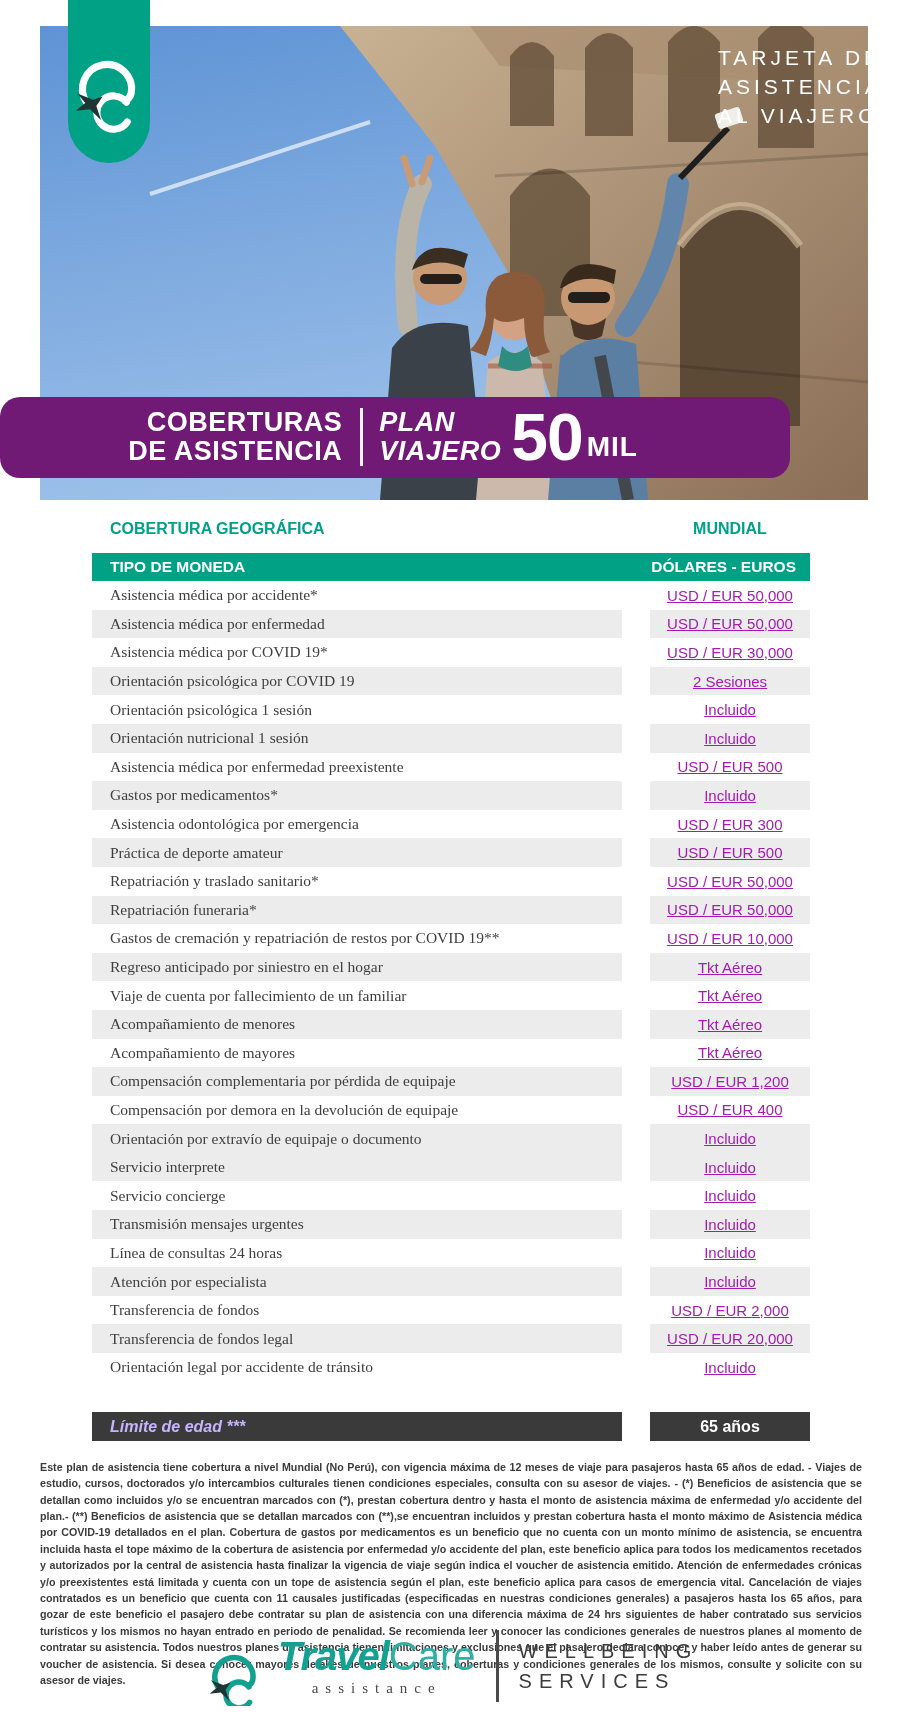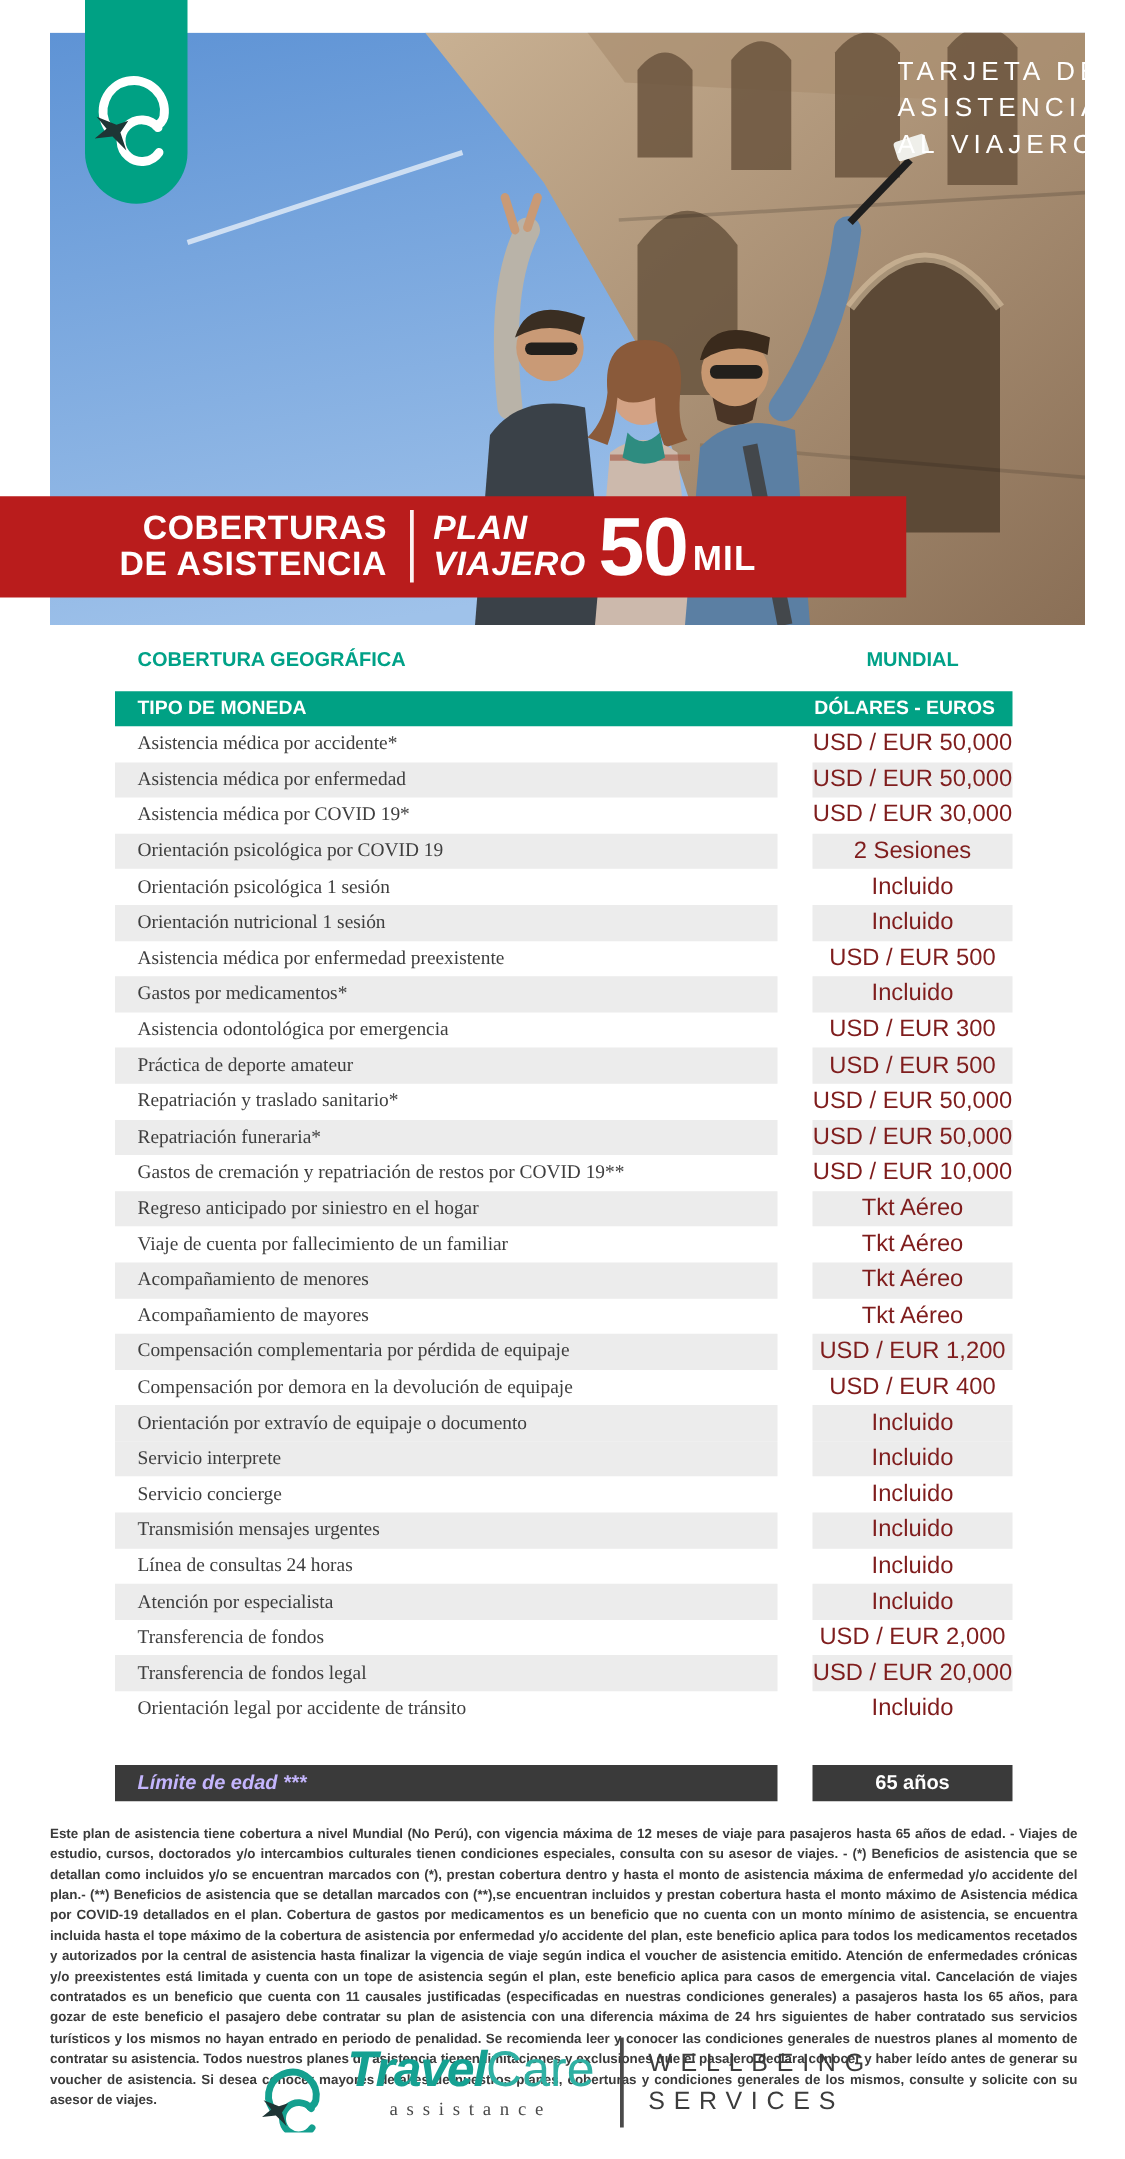--- a/index.html
+++ b/index.html
@@ -14,22 +14,22 @@
   .badge{position:absolute;left:68px;top:0;width:82px;height:163px;background:#00A184;
          border-radius:0 0 41px 41px;z-index:5;display:flex;align-items:flex-end;justify-content:center;}
   .badge svg{margin-bottom:8px;}
 
   
   .tagline{position:absolute;left:718px;top:44px;z-index:4;color:#ffffff;
            font-size:21px;letter-spacing:4px;line-height:1.38;font-weight:400;
            padding-right:12px;border-right:2px solid rgba(255,255,255,.85);}
 
   
-  .banner{position:absolute;left:0;top:397px;width:725px;height:81px;background:#b91c1c;z-index:3;
-          display:flex;align-items:center;justify-content:center;color:#fff;}
+  .banner{position:absolute;left:0;top:397px;width:790px;height:81px;background:#701a75;z-index:3;
+          display:flex;align-items:center;justify-content:center;color:#fff;border-radius:20px;}
   .banner-inner{display:flex;align-items:center;transform:translateX(-12px);}
   .b-title{ text-align:right;font-weight:bold;font-size:27px;line-height:1.08;letter-spacing:.5px;}
   .b-div{width:3px;height:58px;background:rgba(255,255,255,.95);margin:0 16px 0 18px;}
   .b-plan{font-style:italic;font-weight:bold;font-size:27px;line-height:1.08;letter-spacing:.5px;}
   .b-amount{font-weight:bold;font-size:66px;line-height:.9;margin-left:10px;letter-spacing:-1px;}
   .b-mil{font-weight:bold;font-size:28px;align-self:flex-end;margin:0 0 4px 4px;letter-spacing:1px;}
 
   
   .geo-row{position:absolute;left:92px;top:520px;width:718px;height:26px;}
   .geo-label{position:absolute;left:18px;top:0;color:#00A187;font-weight:bold;font-size:16px;}
@@ -39,21 +39,21 @@
                 color:#fff;font-weight:bold;font-size:15.5px;}
   .currency-label{position:absolute;left:18px;top:5px;}
   .currency-value{position:absolute;right:14px;top:5px;}
 
   .rows{position:absolute;left:92px;top:581px;width:718px;}
   .row{display:flex;height:28.6px;align-items:center;}
   .cell-label{width:530px;height:100%;display:flex;align-items:center;padding-left:18px;box-sizing:border-box;
               color:#3E3E3E;font-size:15.5px;white-space:nowrap;font-family:Liberation Serif, serif;}
   .cell-gap{width:28px;height:100%;}
   .cell-value{width:160px;height:100%;display:flex;align-items:center;justify-content:center;
-              color:#7f1d1d;font-size:19px;white-space:nowrap;}
+              color:#a21caf;font-size:15px;white-space:nowrap;text-decoration:underline;}
   .row.striped .cell-label,.row.striped .cell-value{background:#ECECEC;}
 
   .age-row{position:absolute;left:92px;top:1412px;width:718px;height:29px;display:flex;}
   .age-label{width:530px;background:#3A3A3A;color:#c4b5fd;display:flex;align-items:center;padding-left:18px;
              box-sizing:border-box;font-size:16px;font-weight:bold;font-style:italic;}
   .age-gap{width:28px;}
   .age-value{width:160px;background:#3A3A3A;color:#fff;display:flex;align-items:center;justify-content:center;
              font-size:16px;font-weight:bold;}
 
   

